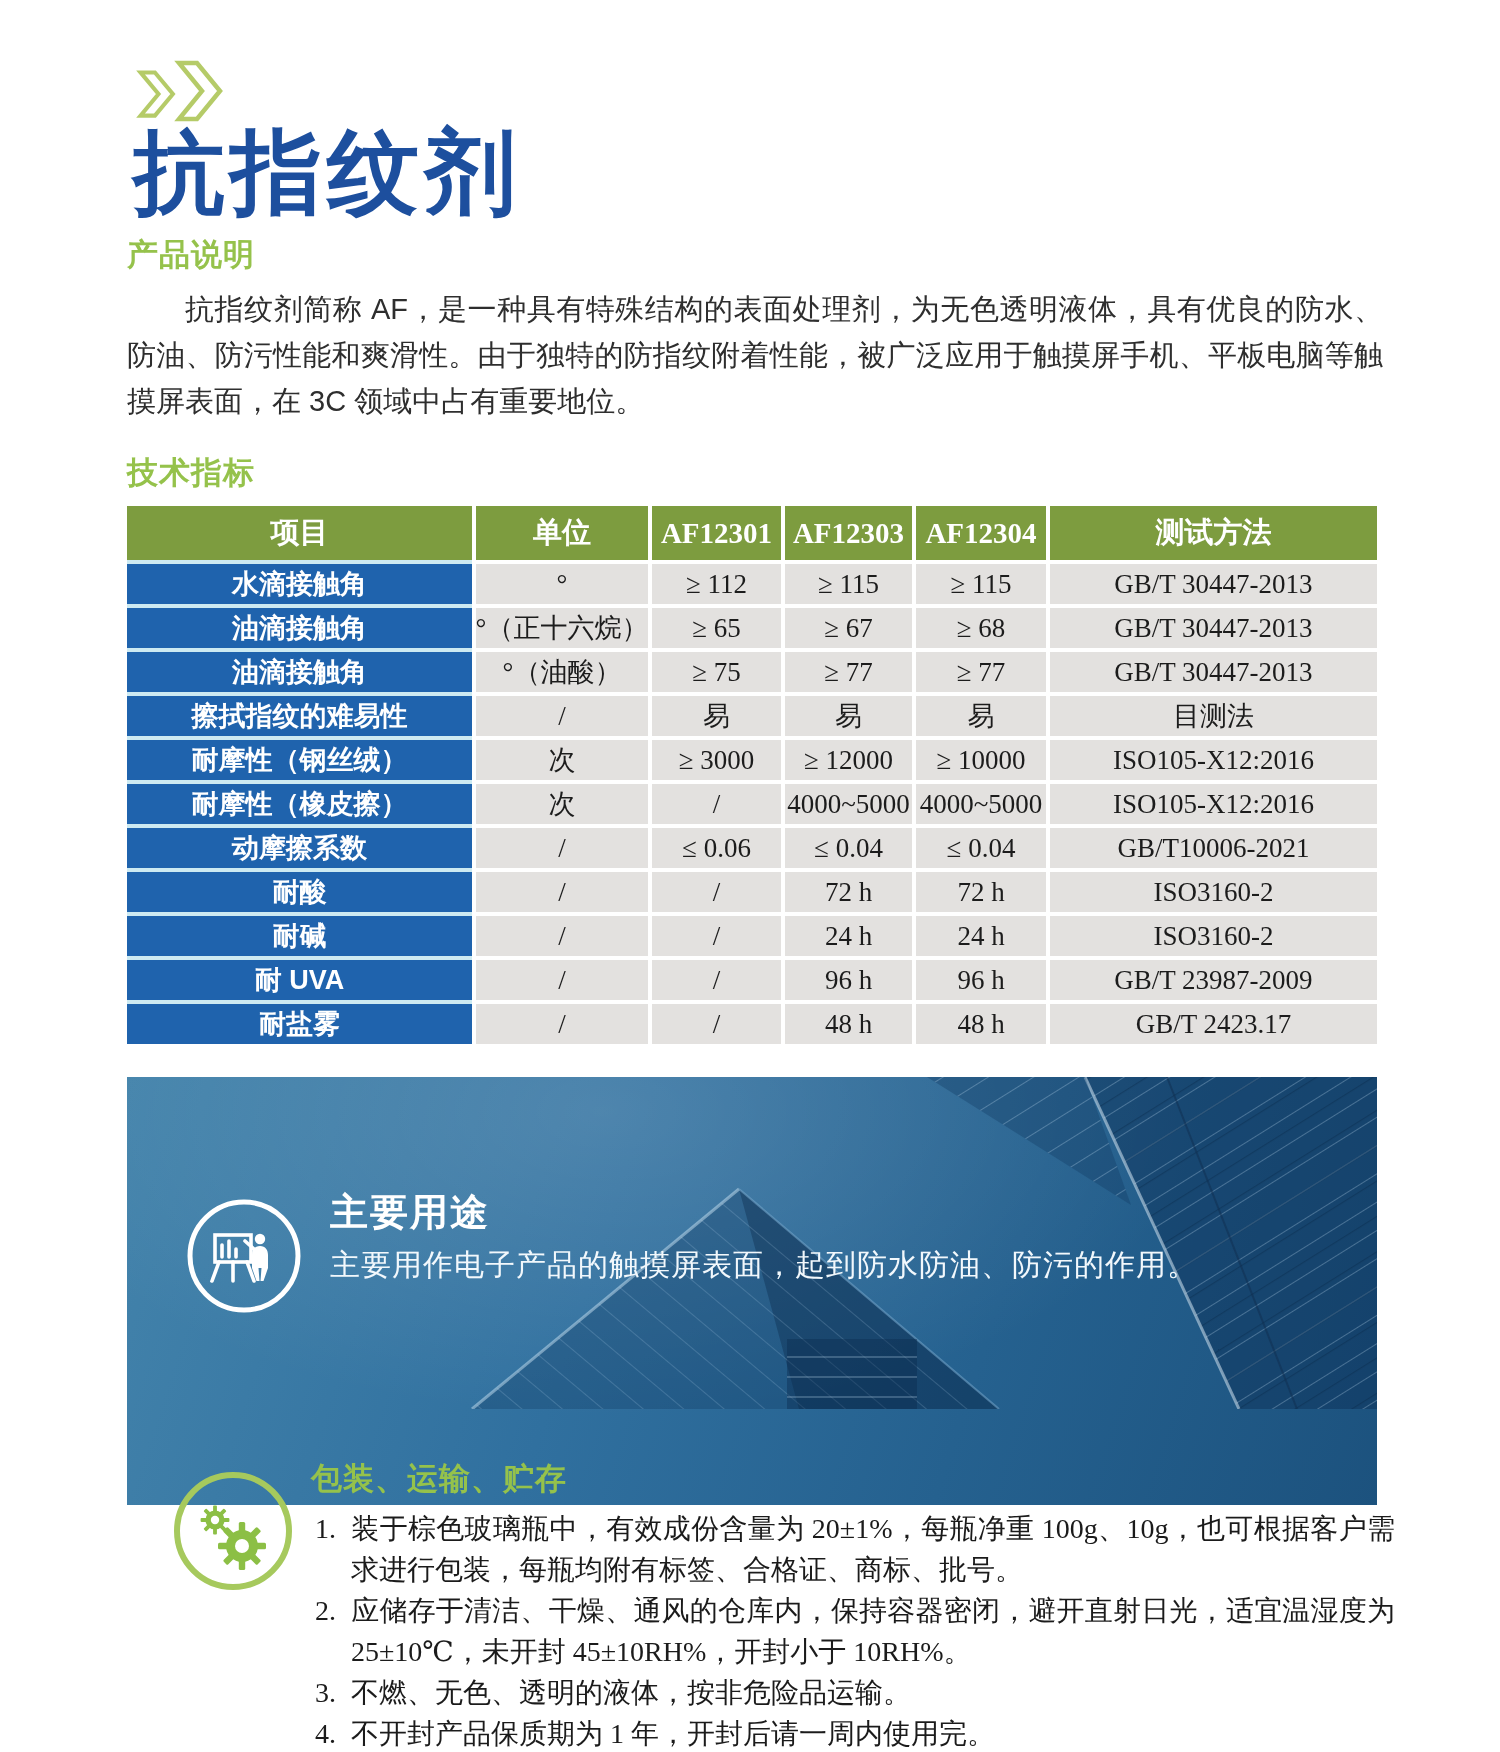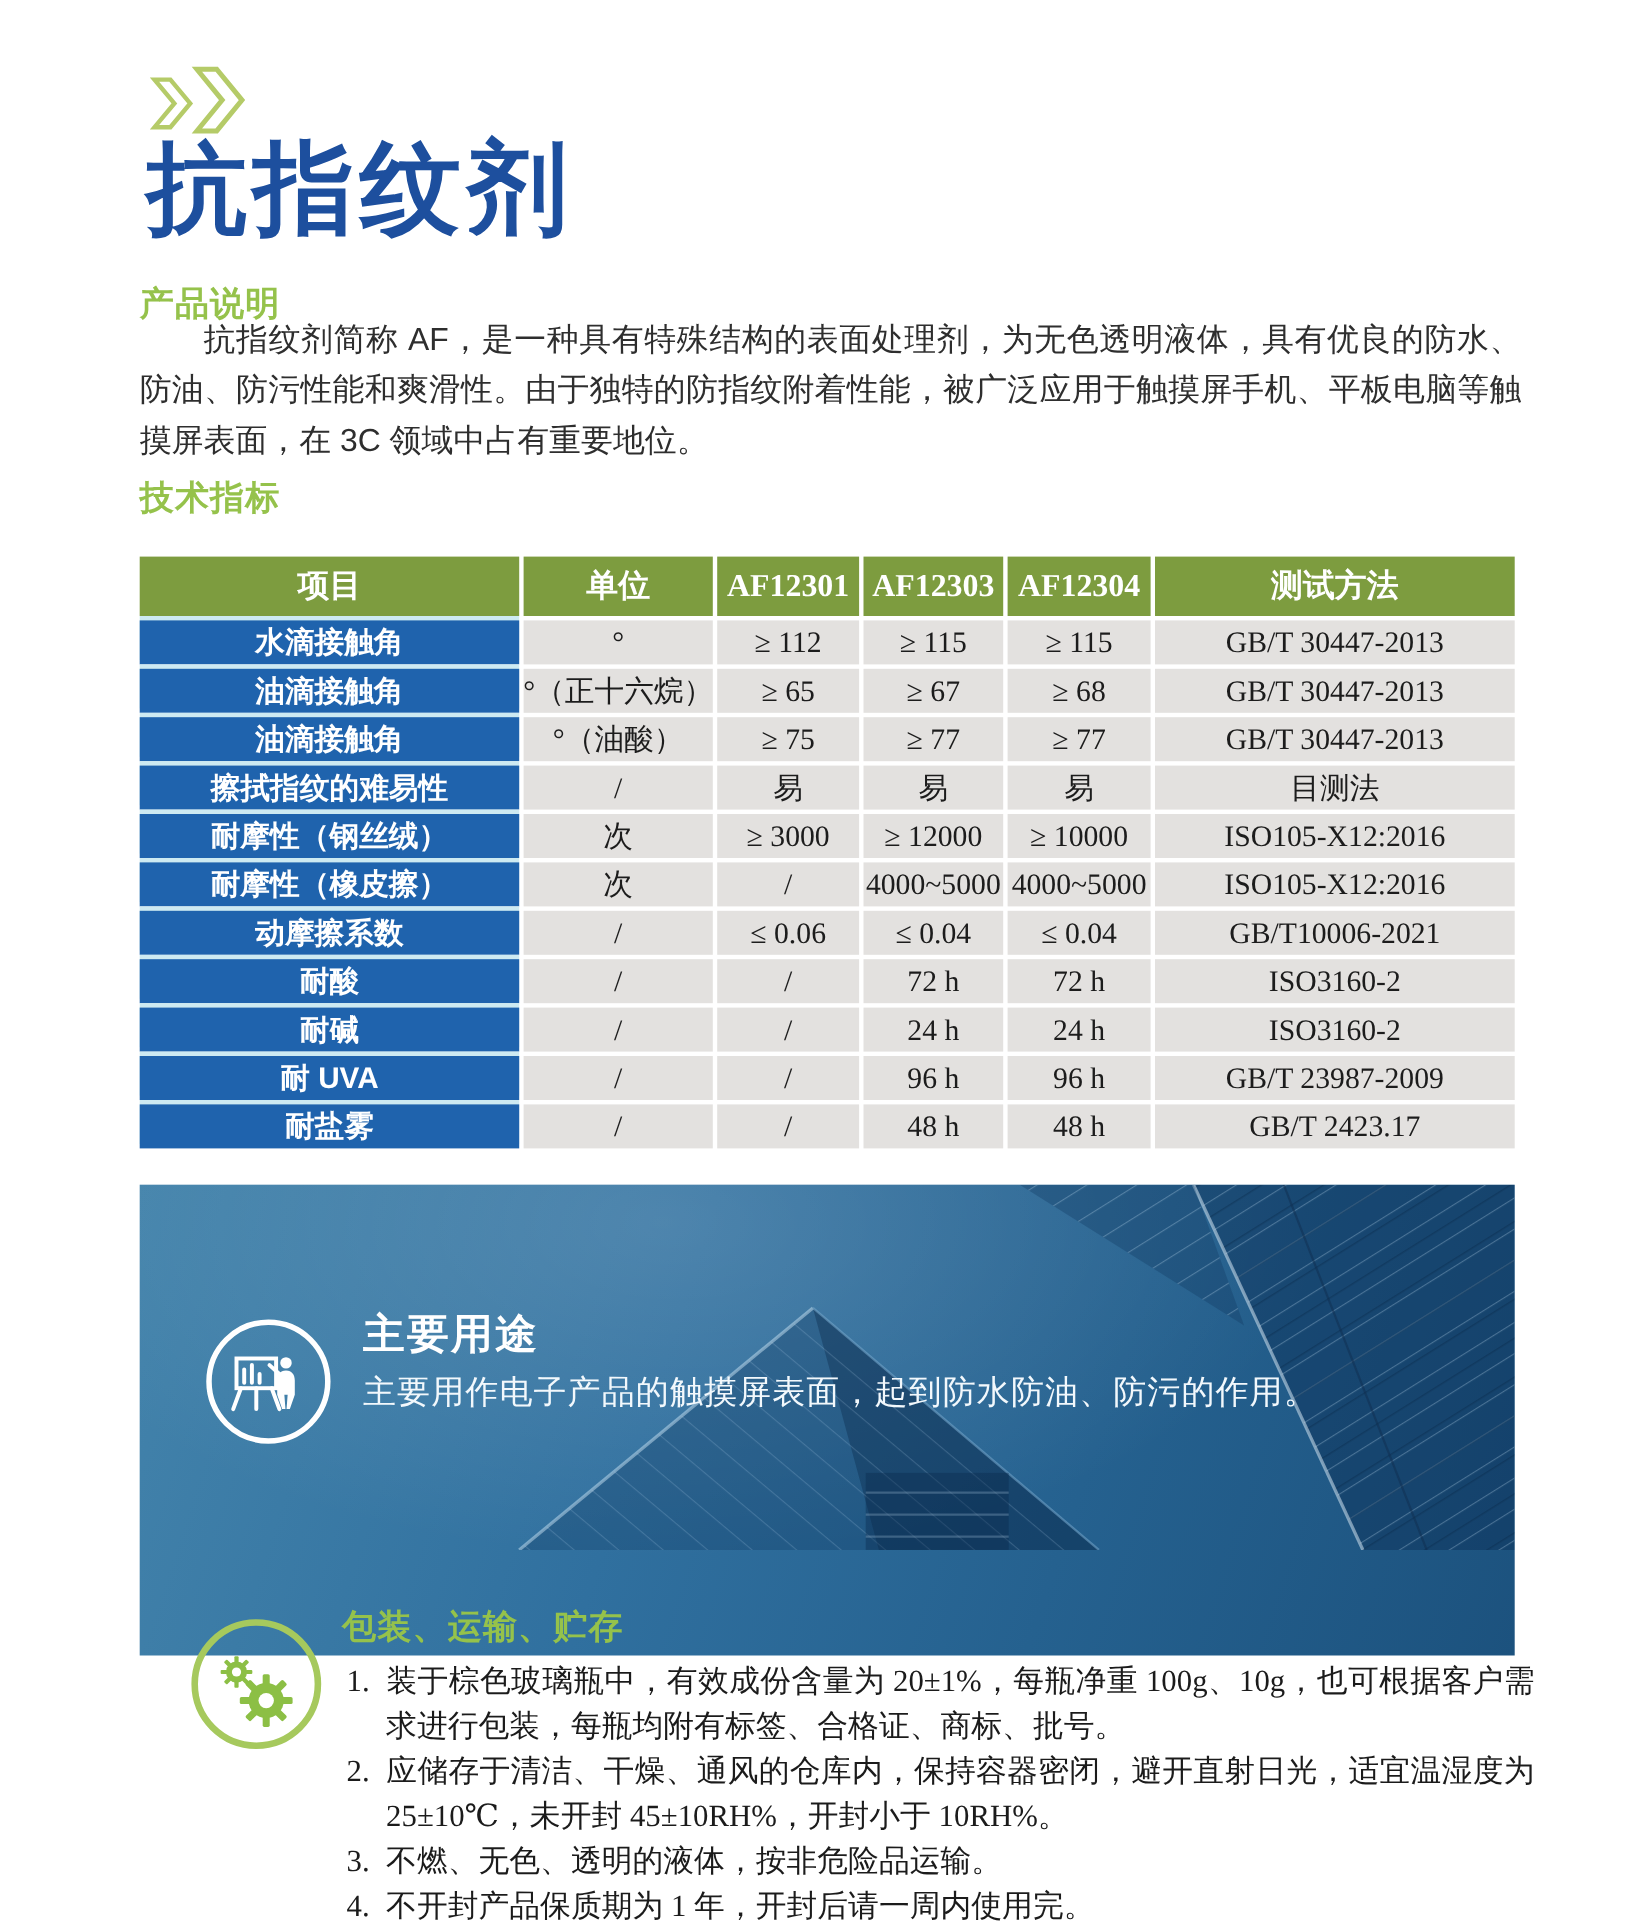--- a/index.html
+++ b/index.html
@@ -26,22 +26,22 @@
     position:absolute;left:133px;top:124px;
     font-size:92px;font-weight:900;color:var(--title_blue);
     letter-spacing:5px;line-height:1.05;
   }
 
   .sec-heading{
     position:absolute;left:127px;
     font-size:31px;font-weight:800;color:var(--accent_green);
     letter-spacing:1px;
   }
-  .sec-heading.desc{top:255px;}
-  .sec-heading.specs{top:432px;}
+  .sec-heading.desc{top:234px;}
+  .sec-heading.specs{top:452px;}
 
   .desc-paragraph{
     position:absolute;left:127px;top:286px;width:1256px;
     font-size:29px;line-height:46px;color:var(--body_text);
     text-align:justify;text-indent:2em;
   }
 
   
   .spec-table{position:absolute;left:127px;top:506px;width:1250px;}
   .t-row{

